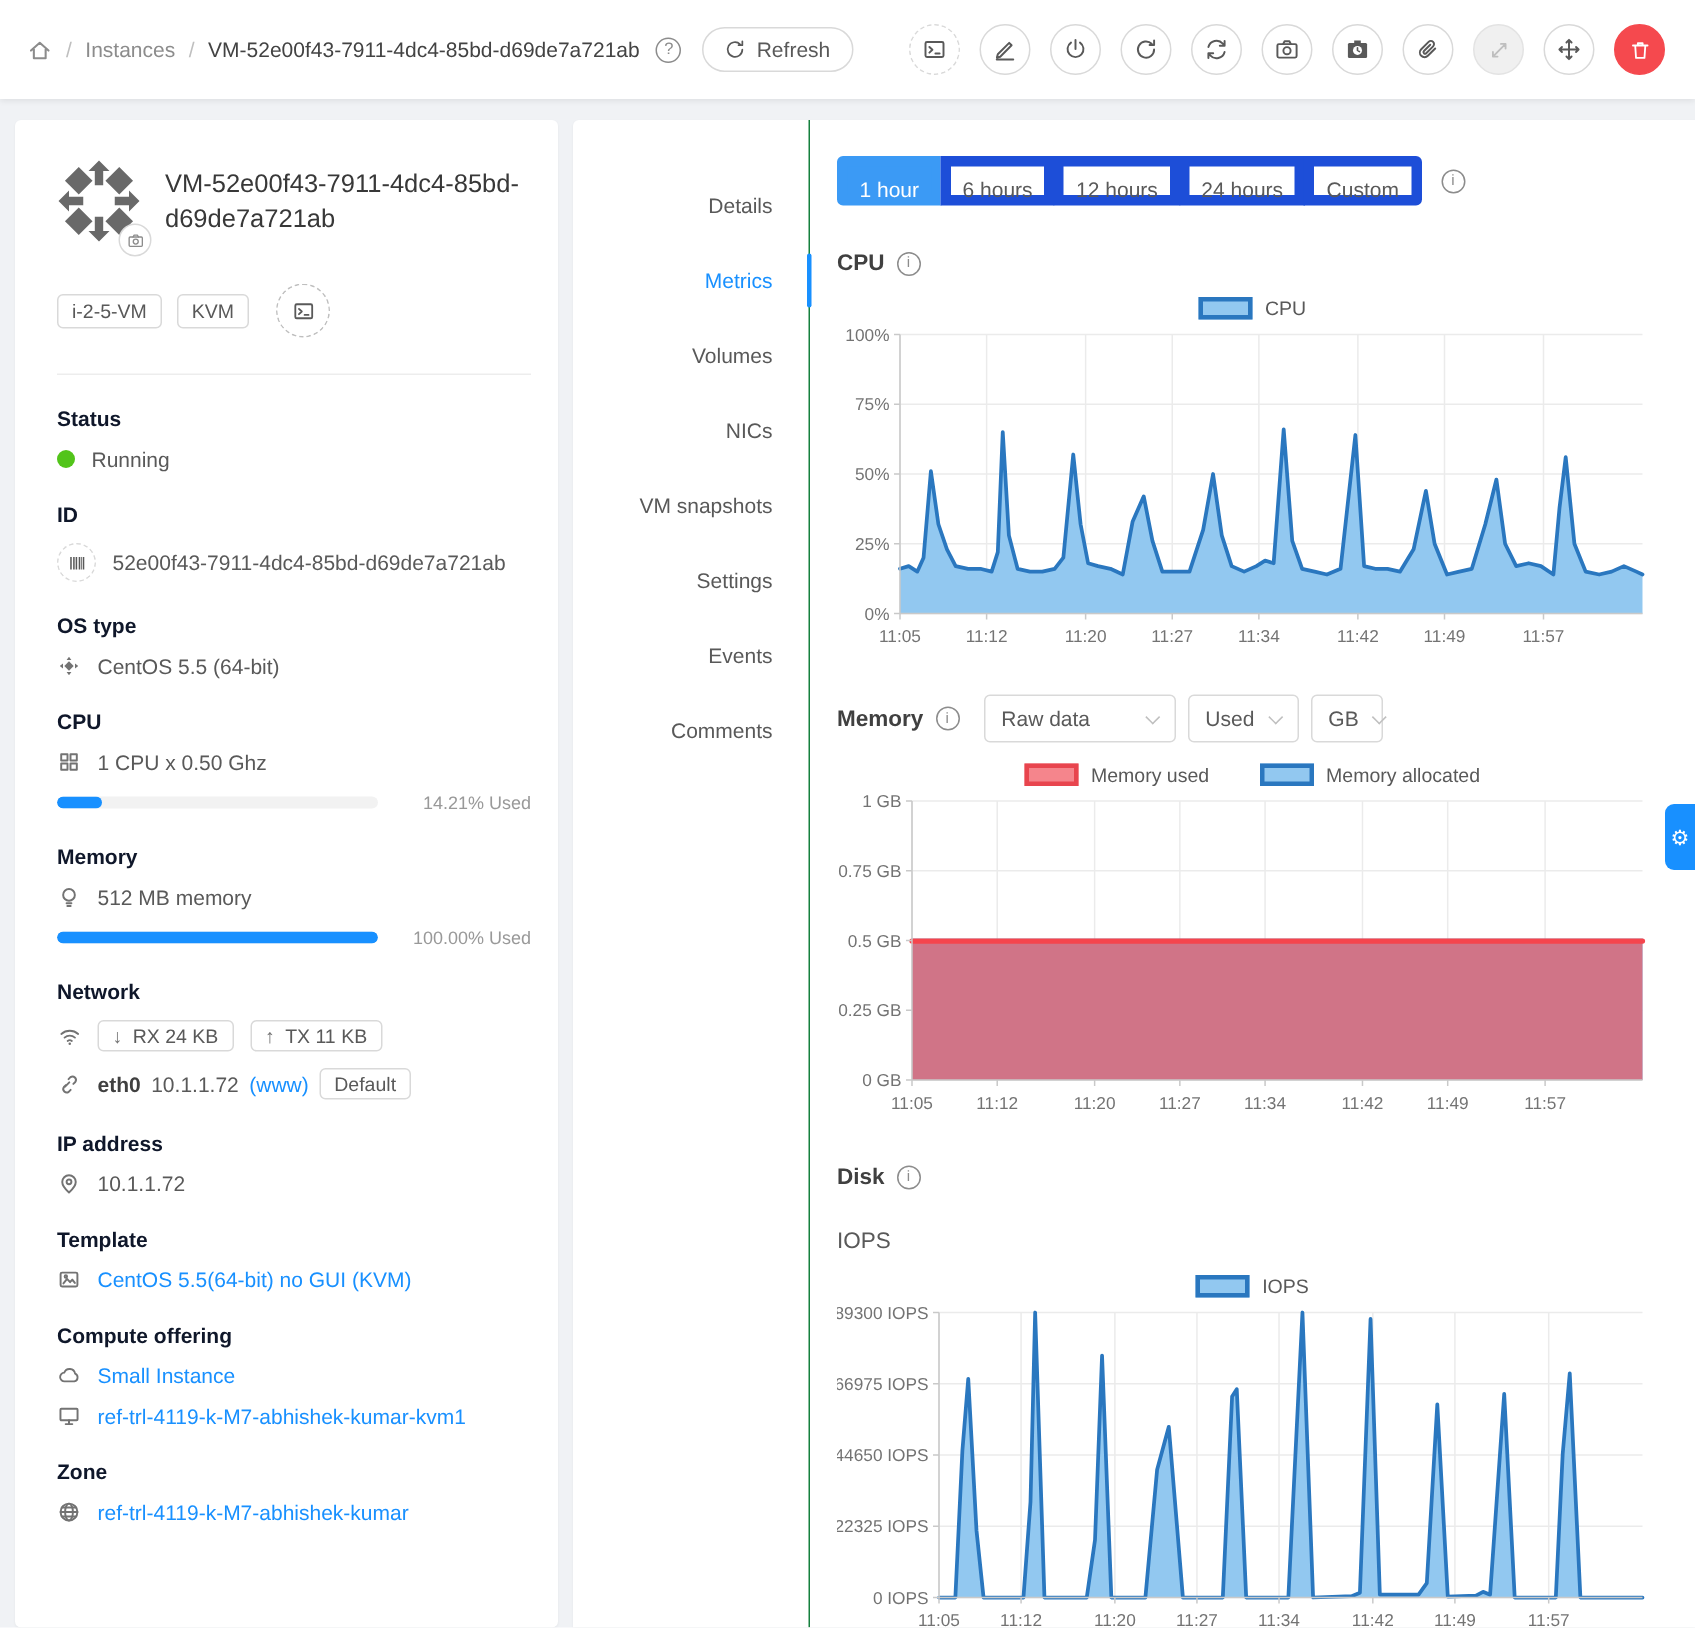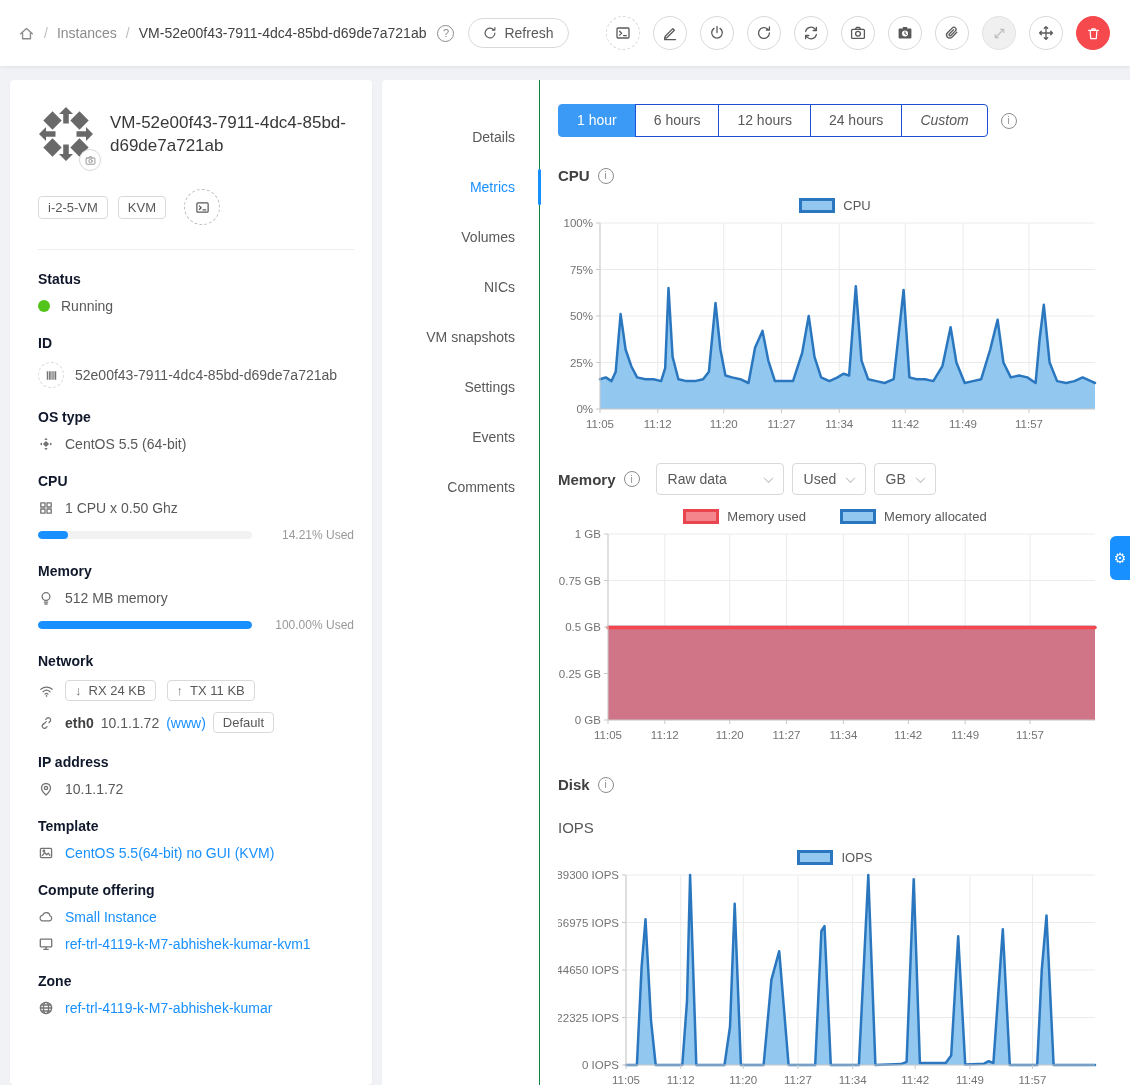--- a/index.html
+++ b/index.html
@@ -61,24 +61,24 @@
   .tabs { width:158px; flex:none; border-right:1px solid #15803d; padding-top:32px; }
   .tab { text-align:right; padding:17px 24px 17px 0; color:#595959; cursor:pointer; position:relative; font-size:14px; }
   .tab.active { color:#1890ff; }
   .tab.active::after { content:""; position:absolute; right:-2px; top:50%; transform:translateY(-50%);
                        width:3px; height:36px; background:#1890ff; border-radius:2px; }
 
   
   .charts { flex:1; padding:24px 18px 0 18px; overflow:hidden; }
   .seg-row { display:flex; align-items:center; gap:13px; }
   .seg { display:inline-flex; }
-  .seg-btn { height:33px; line-height:31px; padding:0 18px; border:1px solid #1d4ed8; background:#fff; color:#595959;
+  .seg-btn { height:33px; line-height:31px; padding:0 8px; border:7px solid #1d4ed8; background:#fff; color:#595959;
              margin-left:-1px; cursor:pointer; font-size:14px;text-align:center; }
   .seg-btn:first-child { border-radius:4px 0 0 4px; margin-left:0; }
-  .seg-btn:last-child { border-radius:0 4px 4px 0;font-style:italic; }
+  .seg-btn:last-child { border-radius:0 4px 4px 0; }
   .seg-btn.active { background:#3b9af5; border-color:#3b9af5; color:#fff; }
   .info-circ { width:16px; height:16px; border:1.1px solid #8c8c8c; border-radius:50%; display:inline-flex; flex:none;
                align-items:center; justify-content:center; font-size:10px; color:#8c8c8c; font-style:normal; }
   .chart-h { display:flex; align-items:center; gap:8px; margin-top:30px; }
   .chart-h .t { font-weight:bold; color:#404040; font-size:15px; }
   .legend { display:flex; justify-content:center; align-items:center; gap:8px; margin:14px 0 2px 0; color:#595959; font-size:13px; }
   .legend .gap { width:18px; }
   .sw { width:36px; height:15px; border:3px solid #2a77bf; background:#92c8f0; }
   .sw.red { border-color:#e8454e; background:#f5858c; }
   .sel { height:32px; border:1px solid #d9d9d9; border-radius:4px; background:#fff; display:inline-flex;
@@ -479,21 +479,21 @@
         <span class="t">Memory</span>
         <span class="info-circ">i</span>
         <span class="sel" style="width:128px;margin-left:8px;">
           <span>Raw data</span>
             <span class="chev"></span>
         </span>
         <span class="sel" style="width:74px;">
           <span>Used</span>
             <span class="chev"></span>
         </span>
-        <span class="sel" style="width:62px;">
+        <span class="sel" style="width:48px;">
           <span>GB</span>
             <span class="chev"></span>
         </span>
       </div>
       <div class="legend">
         <span class="sw red"></span>
         <span>Memory used</span>
         <span class="gap"></span>
         <span class="sw"></span>
         <span>Memory allocated</span>

